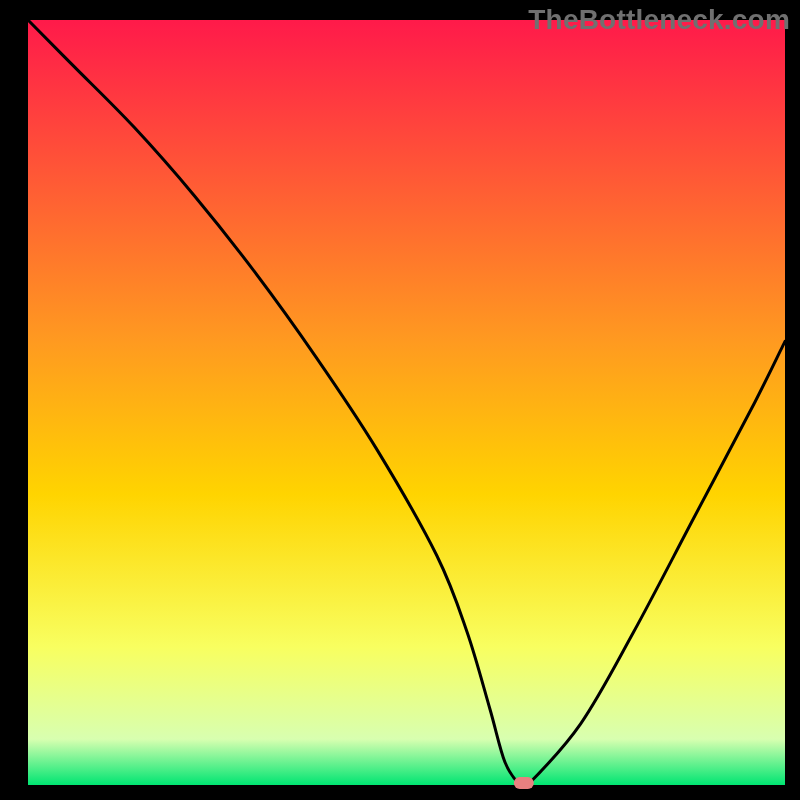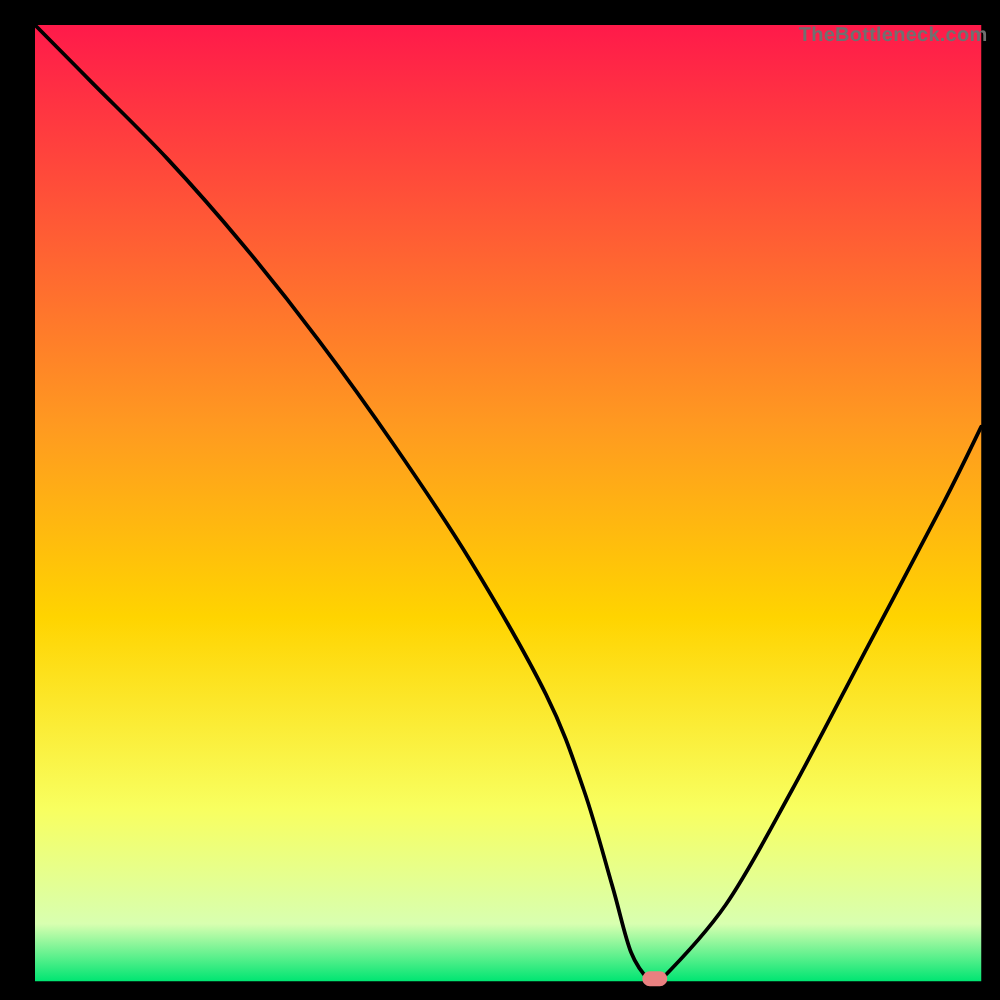--- a/index.html
+++ b/index.html
@@ -13,24 +13,24 @@
   .chart-container {
     position: relative;
     width: 800px;
     height: 800px;
   }
   svg {
     display: block;
   }
   .watermark {
     position: absolute;
-    top: 20px;
+    top: 4px;
     right: 10px;
     font-family: Arial, Helvetica, sans-serif;
-    font-size: 16px;
+    font-size: 28px;
     font-weight: 600;
     color: #707070;
     letter-spacing: 0.2px;
   }
 </style>
 </head>
 <body>
 
 <div class="chart-container">
   <svg id="chart-svg" width="800" height="800" viewBox="0 0 800 800">

